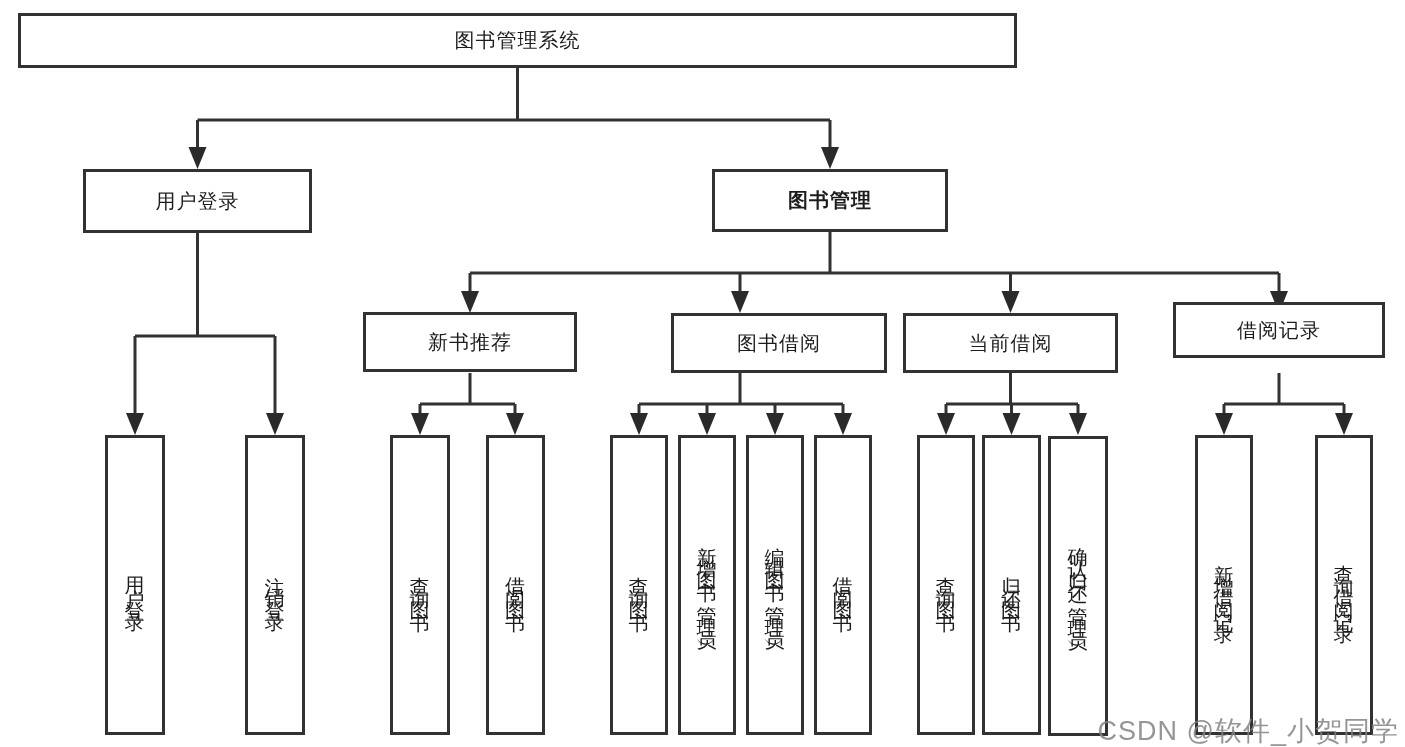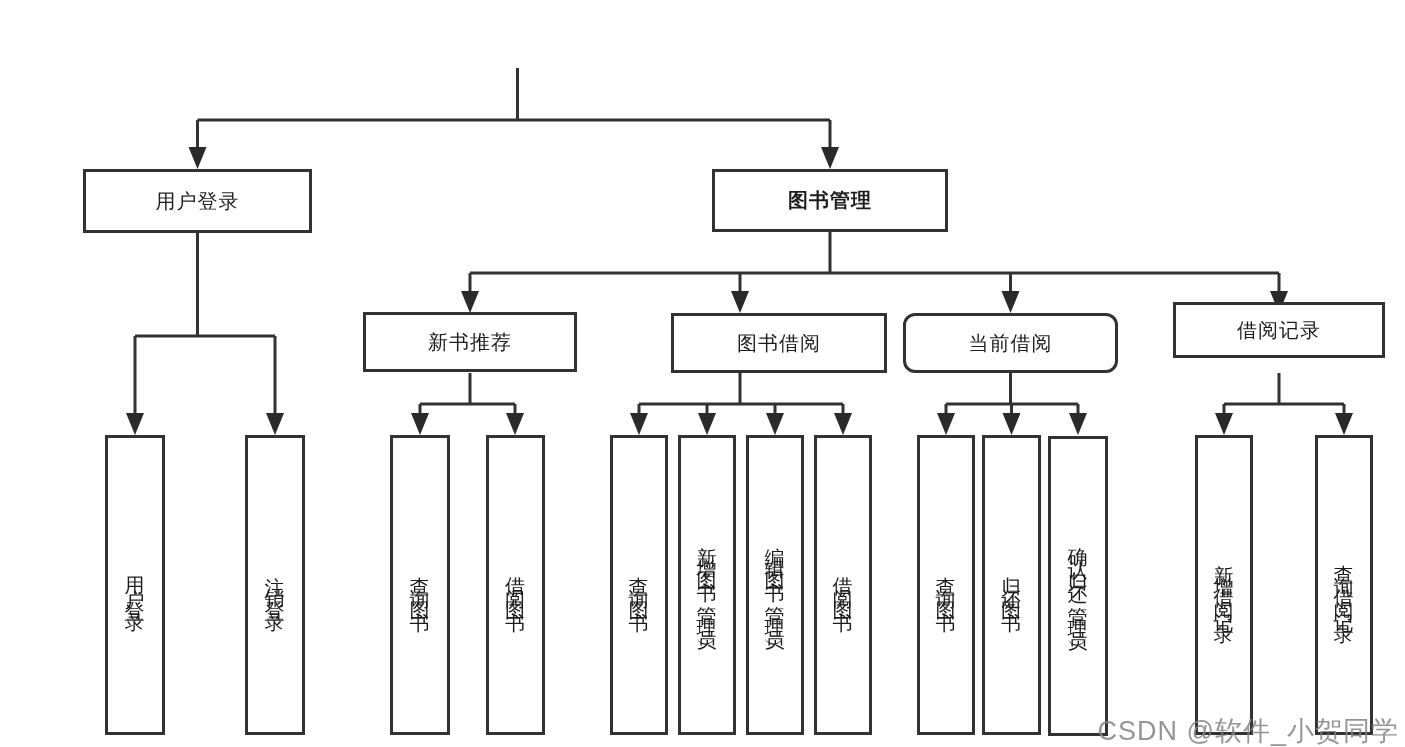--- a/index.html
+++ b/index.html
@@ -95,27 +95,28 @@
     <path d="M1010.5 373 V404 M946 404 H1078 M946 404 V417 M1011.5 404 V417 M1078 404 V417"></path>
     <polygon points="937,413 955,413 946,435"></polygon>
     <polygon points="1002.5,413 1020.5,413 1011.5,435"></polygon>
     <polygon points="1069,413 1087,413 1078,435"></polygon>
 
     <path d="M1279 373 V404 M1224 404 H1344 M1224 404 V417 M1344 404 V417"></path>
     <polygon points="1215,413 1233,413 1224,435"></polygon>
     <polygon points="1335,413 1353,413 1344,435"></polygon>
   </svg>
 
+  <div class="hbox" style="left:18px; top:13px; width:999px; height:55px;">图书管理系统</div>
 
   <div class="hbox" style="left:83px; top:169px; width:229px; height:64px;">用户登录</div>
   <div class="hbox" style="left:712px; top:169px; width:236px; height:63px;font-weight:bold;">图书管理</div>
 
   <div class="hbox" style="left:363px; top:312px; width:214px; height:60px;">新书推荐</div>
   <div class="hbox" style="left:632px; top:313px; width:216px; height:60px;margin-left:39px;">图书借阅</div>
-  <div class="hbox" style="left:903px; top:313px; width:215px; height:60px;border-radius:12px;">当前借阅</div>
+  <div class="hbox" style="left:903px; top:313px; width:215px; height:60px;">当前借阅</div>
   <div class="hbox" style="left:1173px; top:302px; width:212px; height:56px;">借阅记录</div>
 
   <div class="vbox" style="left:105px; top:435px; width:60px; height:300px;">
     <span>用户登录</span>
   </div>
   <div class="vbox" style="left:245px; top:435px; width:60px; height:300px;">
     <span>注销登录</span>
   </div>
 
   <div class="vbox" style="left:390px; top:435px; width:60px; height:300px;">

